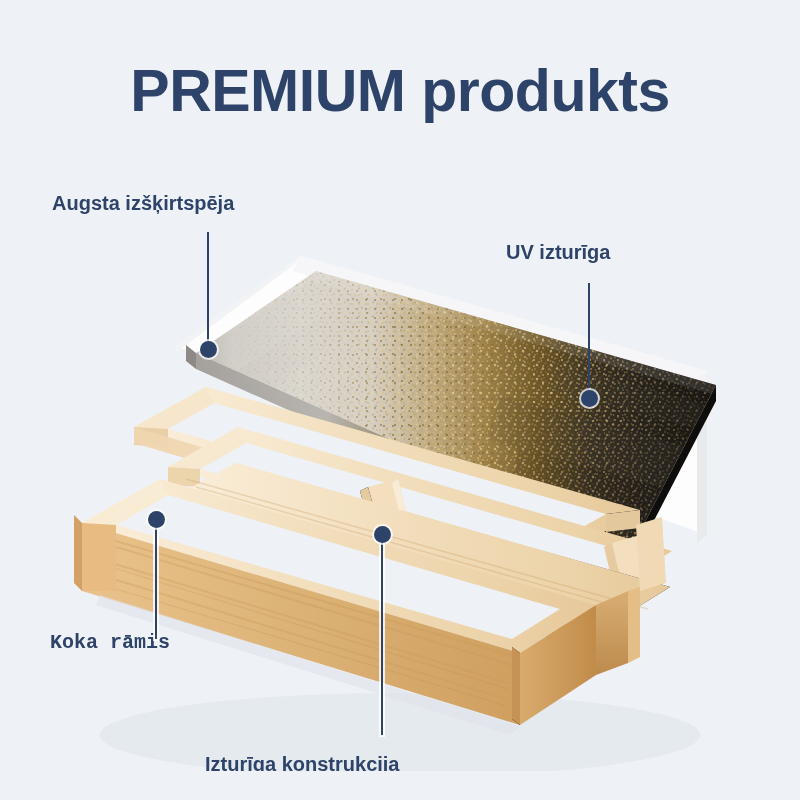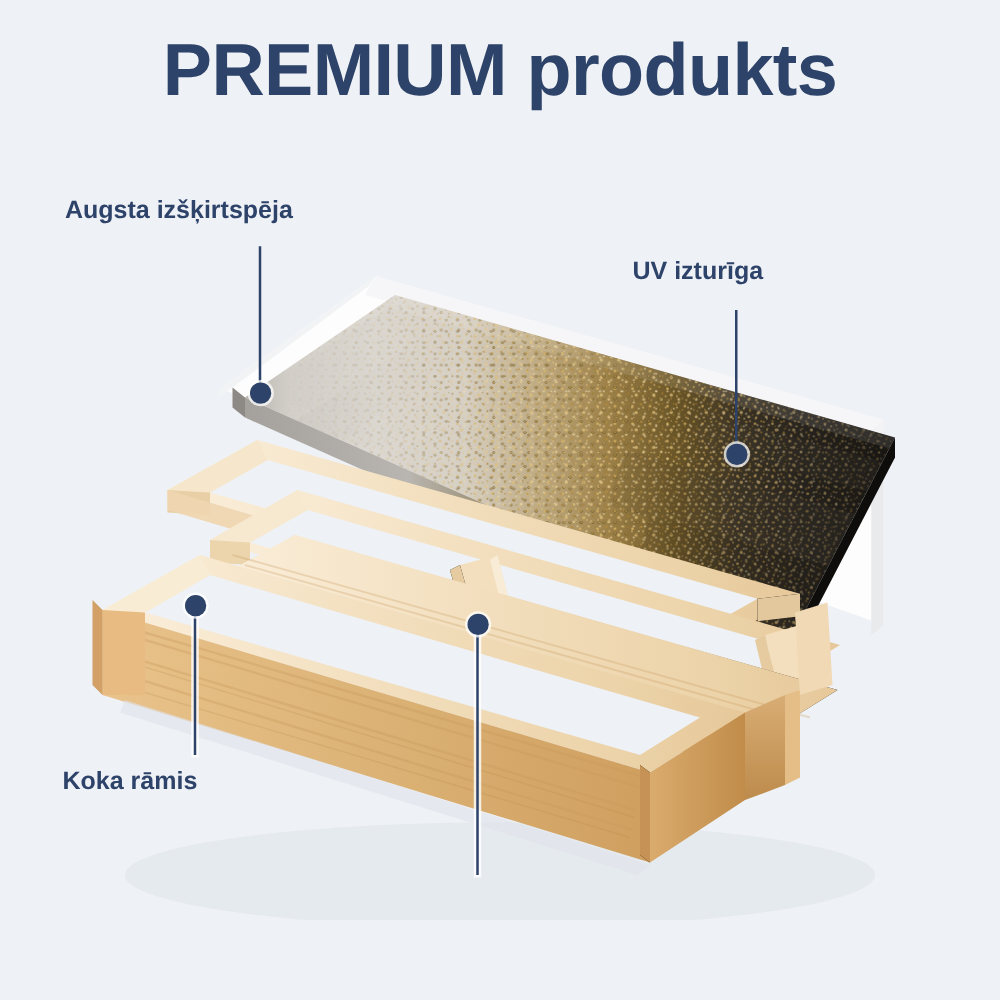--- a/index.html
+++ b/index.html
@@ -3,39 +3,39 @@
 <meta charset="utf-8">
 <title>Premium produkts</title>
 <style>
   html,body{margin:0;padding:0;}
   body{
     width:800px;height:800px;overflow:hidden;
     background:#eef1f5;
     font-family:"Liberation Sans","DejaVu Sans",sans-serif;
     position:relative;
   }
-  #stage{position:absolute;inset:0;width:800px;height:736px;overflow:hidden;}
+  #stage{position:absolute;inset:0;width:800px;height:736px;overflow:hidden;margin-top:35px;}
 
   
   .title{
     position:absolute;left:0;top:26px;width:800px;
     text-align:center;
     font-size:59px;font-weight:bold;letter-spacing:-0.5px;
     color:#2e4369;line-height:1.05;white-space:nowrap;
   }
 
   
   .callout{
     position:absolute;
     font-size:20px;font-weight:bold;color:#2e4369;
     white-space:nowrap;line-height:1.1;
   }
   #lbl-res   {left:52px; top:157px;}
   #lbl-uv    {left:506px;top:206px;text-align:center;}
-  #lbl-frame {left:50px; top:614px;}
+  #lbl-frame {left:50px; top:597px;font-family:Liberation Mono, monospace;}
   #lbl-const {left:205px;top:718px;}
 
   
   .leader{position:absolute;width:2px;background:#2e4369;}
   .leader.halo{box-shadow:0 0 0 2px rgba(255,255,255,.80);}
   #ld-res   {left:207px;top:197px;height:118px;}
   #ld-uv    {left:588px;top:248px;height:116px;}
   #ld-frame {left:155px;top:486px;height:118px;}
   #ld-const {left:381px;top:500px;height:200px;}
 
@@ -310,16 +310,17 @@
   <div class="dot halo" id="dot-res"></div>
 
   <div class="callout" id="lbl-uv">UV izturīga</div>
   <div class="leader" id="ld-uv"></div>
   <div class="dot halo" id="dot-uv"></div>
 
   <div class="callout" id="lbl-frame">Koka rāmis</div>
   <div class="leader halo" id="ld-frame"></div>
   <div class="dot halo" id="dot-frame"></div>
 
+  <div class="callout" id="lbl-const">Izturīga konstrukcija</div>
   <div class="leader halo" id="ld-const"></div>
   <div class="dot halo" id="dot-const"></div>
 
 </div>
 
 </body></html>

